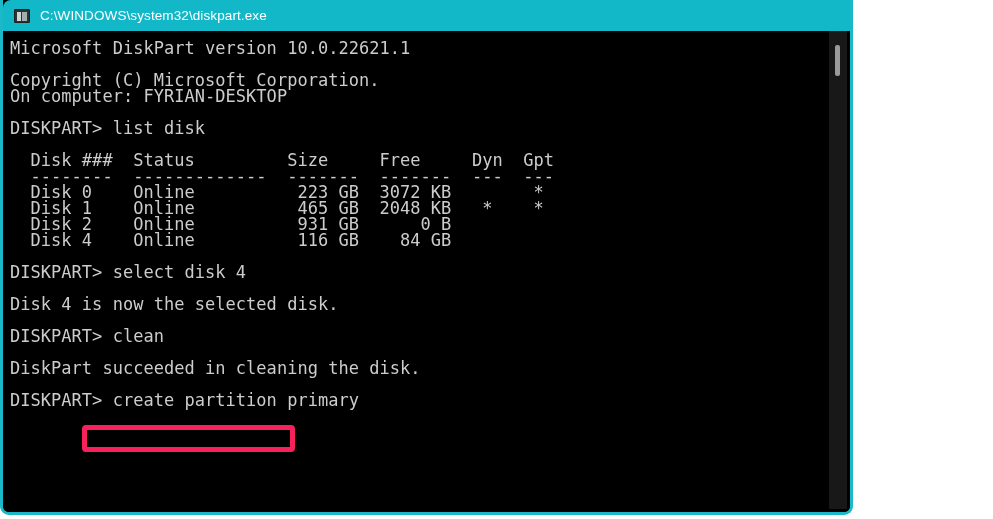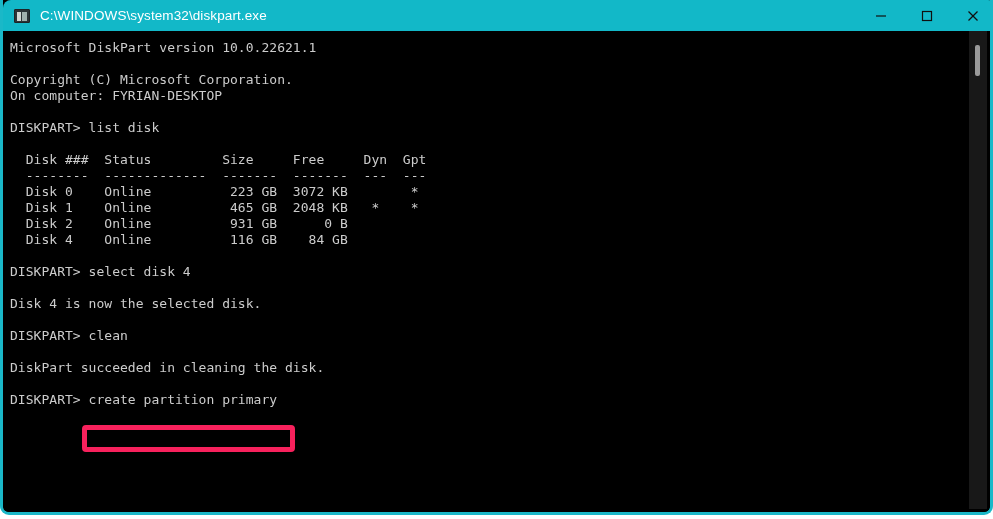--- a/index.html
+++ b/index.html
@@ -14,21 +14,21 @@
     overflow: hidden;
     font-family: "Liberation Sans", sans-serif;
     position: relative;
   }
 
   
   #console-window {
     position: absolute;
     left: 0px;
     top: 0px;
-    width: 993px;
+    width: 853px;
     height: 515px;
     box-sizing: border-box;
     border: 3px solid #1ab8c8;
     border-top: none;
     border-radius: 0 0 9px 9px;
     background: #000000;
     overflow: hidden;
   }
 
   
@@ -103,21 +103,21 @@
     background: #000000;
     overflow: hidden;
   }
   #terminal-text {
     position: absolute;
     left: 7px;
     top: 9px;
     margin: 0;
     color: #cccccc;
     font-family: "DejaVu Sans Mono", "Liberation Mono", monospace;
-    font-size: 13px;
+    font-size: 17px;
     line-height: 16px;
     letter-spacing: 0.03px;
     white-space: pre;
     -webkit-font-smoothing: none;
   }
 
   
   #scrollbar-track {
     position: absolute;
     top: 31px;

